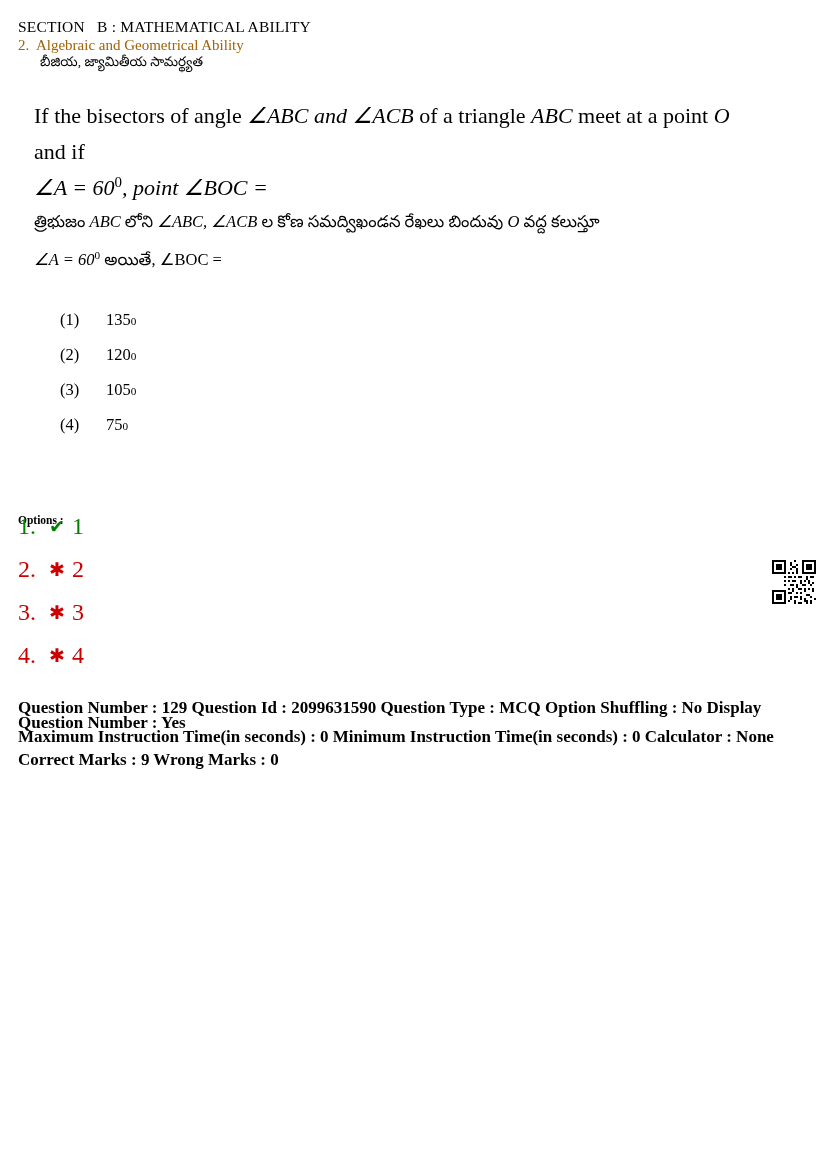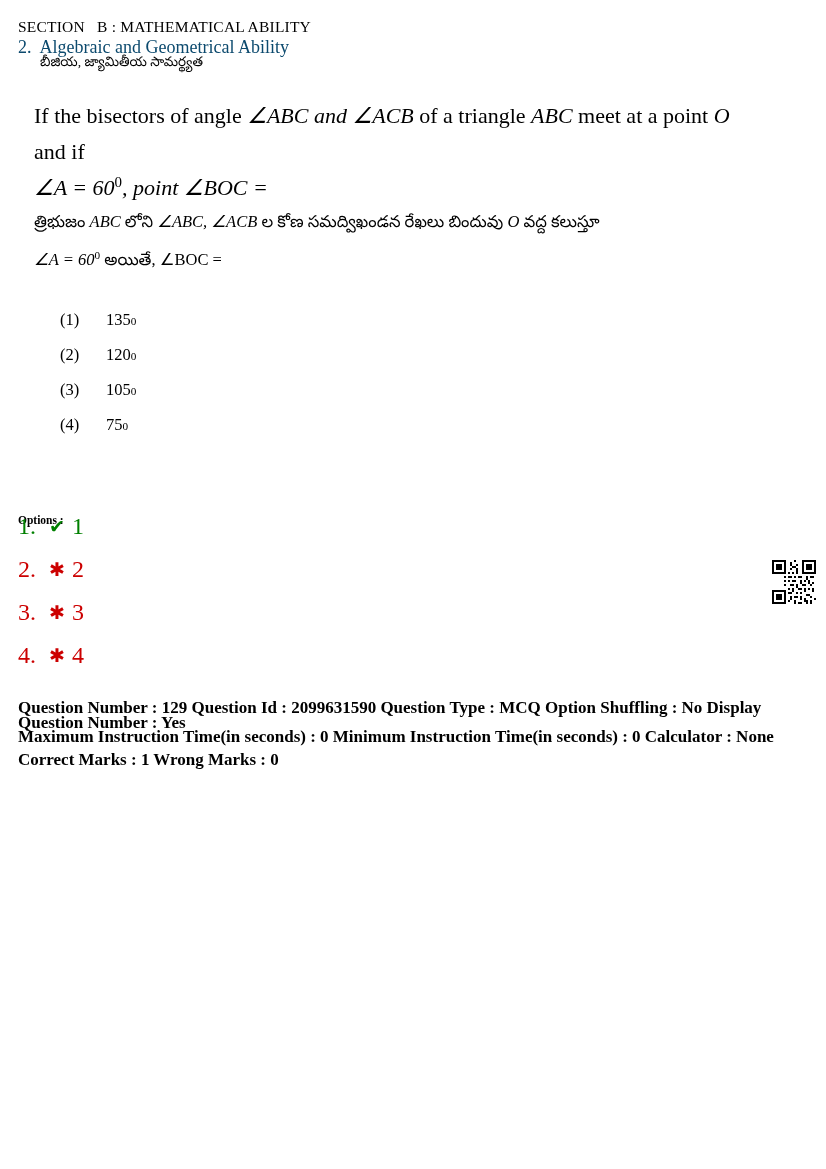--- a/index.html
+++ b/index.html
@@ -30,22 +30,22 @@
     font-family: "Liberation Serif", serif;
     font-size: 15.5px;
     letter-spacing: 0.2px;
     color: #000;
     white-space: pre;
   }
   .subject-line {
     position: absolute;
     left: 18px;
     top: 37px;
-    font-size: 18px;
-    color: #0c4a6e;
+    font-size: 15px;
+    color: #a16207;
     white-space: pre;
   }
   .subject-line-te {
     position: absolute;
     left: 40px;
     top: 54px;
     font-size: 13.5px;
     color: #000;
     white-space: pre;
   }
@@ -300,16 +300,16 @@
           <rect x="16" y="20" width="2" height="1"></rect>
         <rect x="19" y="20" width="1" height="2"></rect>
           <rect x="17" y="21" width="1" height="1"></rect>
       </g>
     </svg>
   </div>
 
   <div class="meta">
     <div>Question Number : 129  Question Id : 2099631590  Question Type : MCQ  Option Shuffling : No  Display Question Number : Yes</div>
     <div class="line2">Maximum Instruction Time(in seconds) : 0  Minimum Instruction Time(in seconds) : 0  Calculator : None</div>
-    <div class="line3">Correct Marks : 1  Wrong Marks : 0</div>
+    <div class="line3">Correct Marks : 9  Wrong Marks : 0</div>
   </div>
 
 </div>
 
 </body></html>

